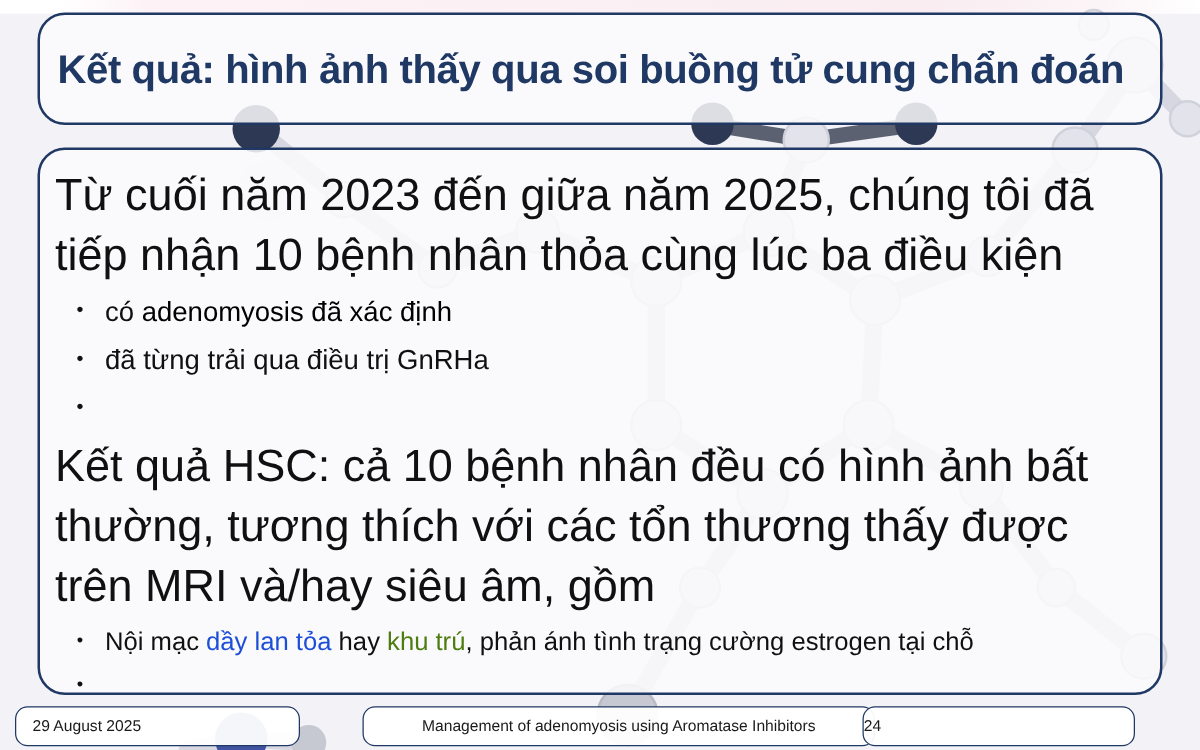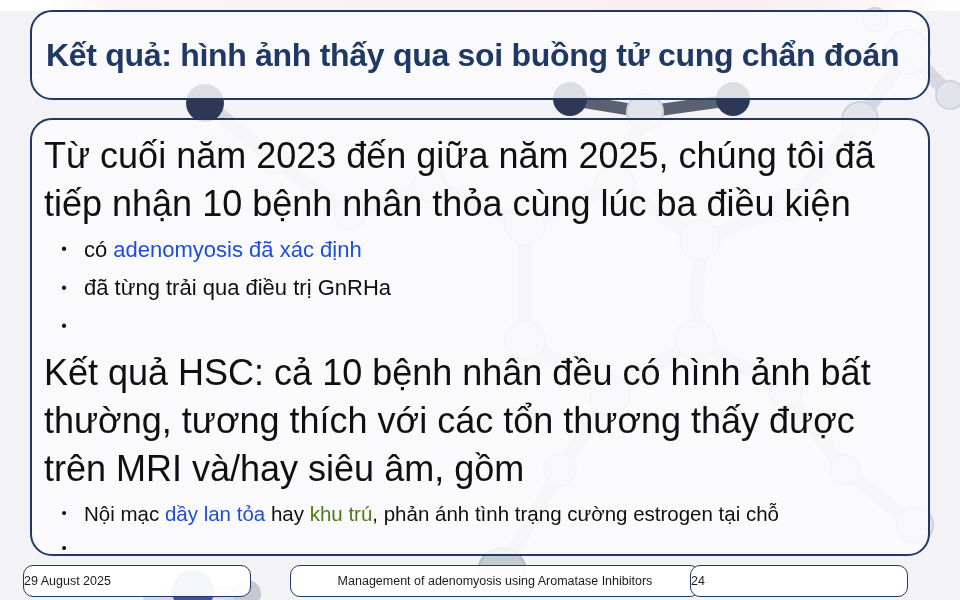--- a/index.html
+++ b/index.html
@@ -31,21 +31,21 @@
   ul.lvl1 li{display:flex;font-size:22px;line-height:1.3;margin:0 0 10px 0;}
   ul.lvl2 li{display:flex;font-size:20.5px;line-height:1.3;margin:0 0 8px 0;}
   ul.bullets .marker{flex:0 0 40px;text-align:center;font-size:0.72em;padding-top:0.22em;}
   .footer-box{
     position:absolute;top:565px;height:32px;box-sizing:border-box;z-index:2;
     background:rgba(255,255,255,0.95);
     border:1.5px solid var(--navy,#1f3864);
     border-radius:10px;display:flex;align-items:center;
     font-size:12.5px;color:#1a1a1a;
   }
-  .footer-date{left:23px;width:228px;}
+  .footer-date{left:12px;width:228px;padding-left:13px;}
   .footer-title{left:290px;width:410px;justify-content:center;text-align:center;}
   .footer-page{left:690px;width:218px;justify-content:flex-start;padding-right:13px;}
 </style>
 </head>
 <body>
 
 <div class="slide">
 
   <div class="top-strip"></div>
 
@@ -113,21 +113,21 @@
   <div class="panel title-box">
     <h1>Kết quả: hình ảnh thấy qua soi buồng tử cung chẩn đoán</h1>
   </div>
 
   <div class="panel content-box">
     <p class="para">Từ cuối năm 2023 đến giữa năm 2025, chúng tôi đã tiếp nhận 10 bệnh nhân thỏa cùng lúc ba điều kiện</p>
 
     <ul class="bullets lvl1">
         <li>
           <span class="marker">•</span>
-          <span><span>có </span><span style="color: #1d4ed8;">adenomyosis đã xác định</span></span>
+          <span><span>có </span><span style="color: #000000;">adenomyosis đã xác định</span></span>
         </li>
         <li>
           <span class="marker">•</span>
           <span><span>đã từng trải qua điều trị GnRHa</span></span>
         </li>
         <li>
           <span class="marker">•</span>
         </li>
       </ul>
 

